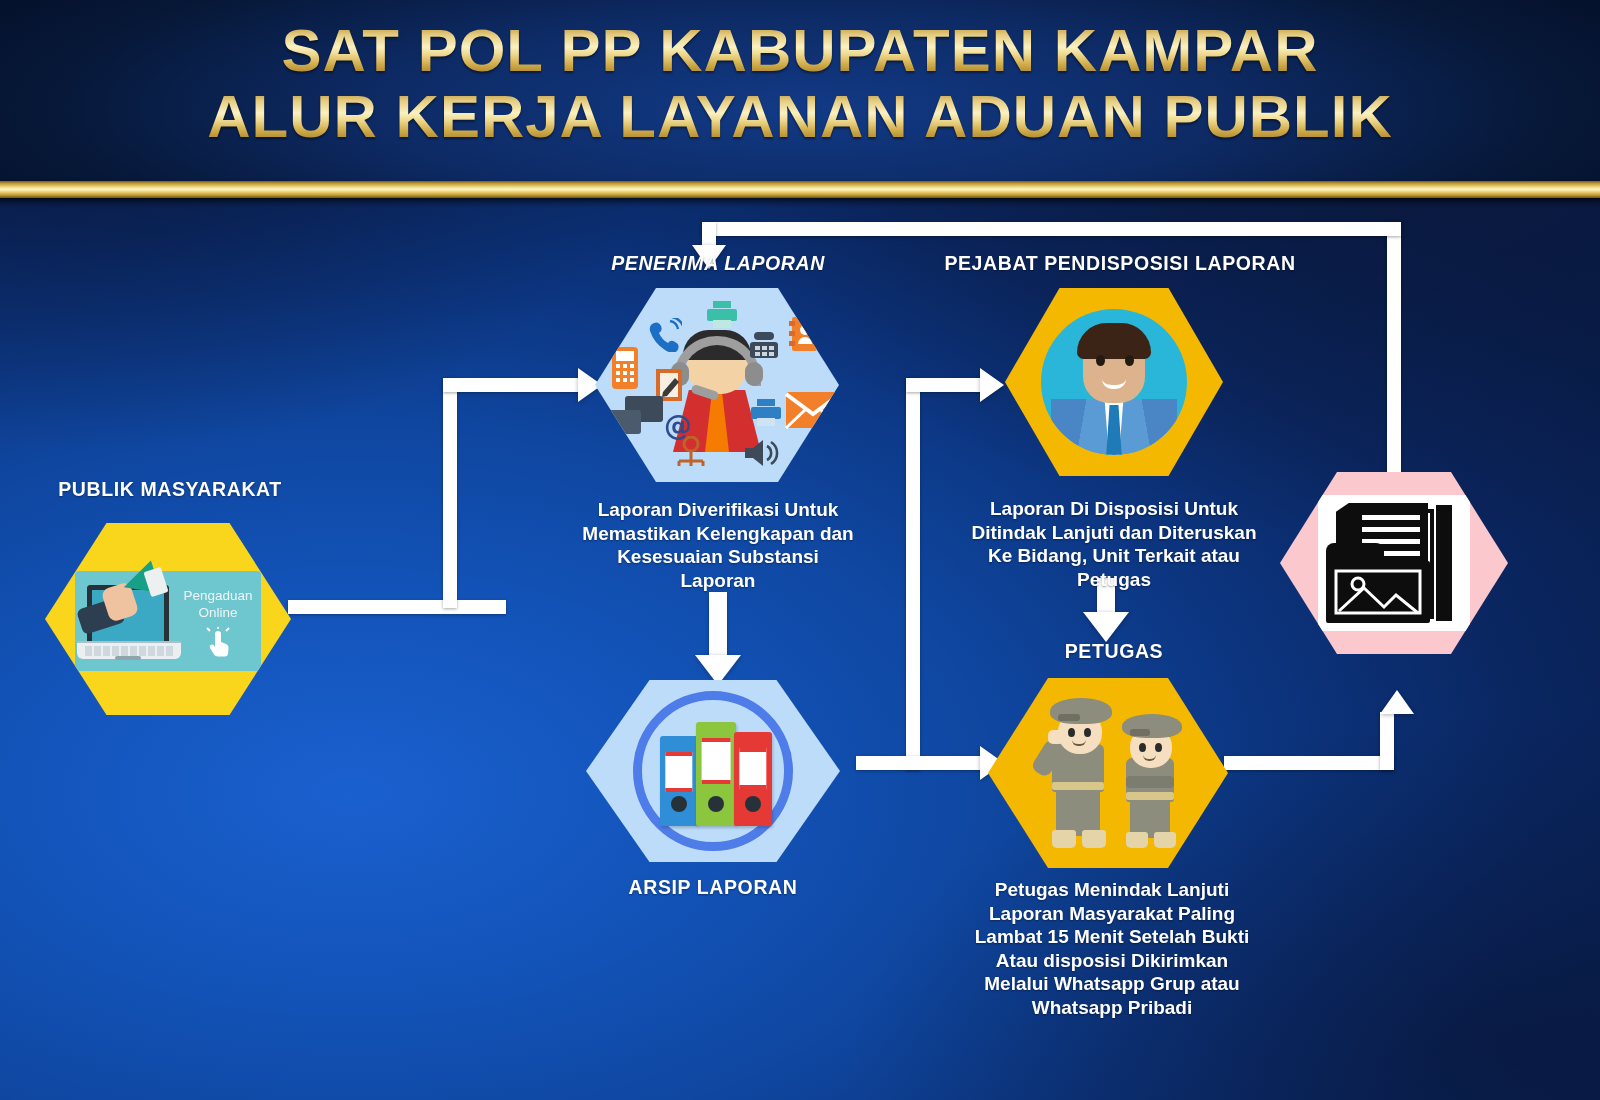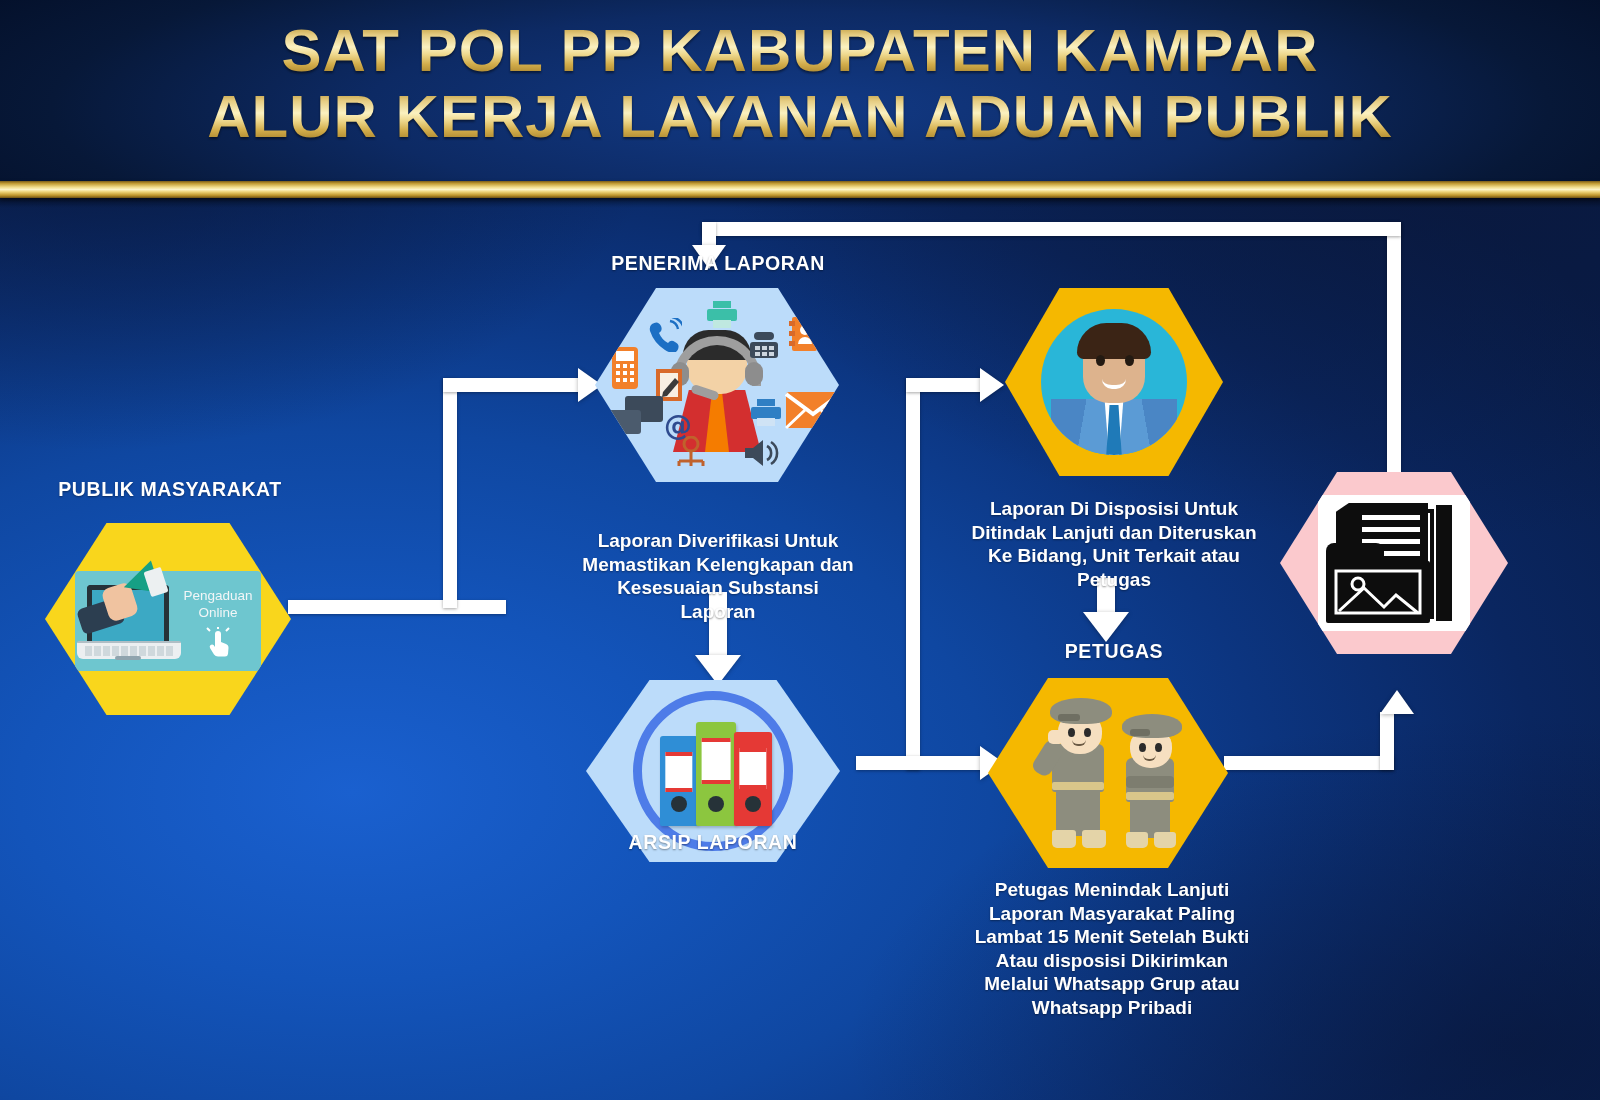--- a/index.html
+++ b/index.html
@@ -261,21 +261,21 @@
         </div>
         <svg class="tap-icon" viewBox="0 0 30 32">
           <path d="M12 20 L12 7 a3 3 0 0 1 6 0 L18 15 l5 2 a4 4 0 0 1 2.5 4 L25 27 a3 3 0 0 1 -3 2.6 L15 29.6 a5 5 0 0 1 -4 -2 L7 21 a2.4 2.4 0 0 1 3.6 -3 Z" fill="#fff"></path>
           <path d="M7 4 L4 1 M15 2 L15 -1 M23 4 L26 1" stroke="#fff" stroke-width="2" fill="none"></path>
         </svg>
       </div>
     </div>
   </div>
 
 
-  <div class="node-title" style="left:568px; top:252px; width:300px;">PENERIMA LAPORAN</div>
+  <div class="node-title" style="left:568px; top:252px; width:300px;font-style:italic;">PENERIMA LAPORAN</div>
 
   <div class="hex" style="left:595px; top:288px; width:244px; height:194px; background:#bcdcfa;">
     <div class="cc-wrap">
 
       <div class="cc-person">
         <div class="cc-body"></div>
         <div class="cc-shirt"></div>
         <div class="cc-head"></div>
         <div class="cc-hair"></div>
         <div class="cc-hs"></div>
@@ -356,42 +356,43 @@
         <path d="M2 10 h8 L20 2 v26 L10 20 H2 Z" fill="#3c4a5a"></path>
         <path d="M24 8 a8 8 0 0 1 0 14 M28 4 a13 13 0 0 1 0 22" stroke="#3c4a5a" stroke-width="2.6" fill="none"></path>
       </svg>
       <svg class="cc-ico" style="left:78px; top:148px;" width="36" height="34" viewBox="0 0 36 34">
         <circle cx="18" cy="8" r="7" fill="none" stroke="#c0622c" stroke-width="3"></circle>
         <path d="M18 15 v10 M6 25 h24 M6 25 v5 M18 25 v5 M30 25 v5" stroke="#c0622c" stroke-width="3" fill="none"></path>
       </svg>
     </div>
   </div>
 
-  <div class="caption" style="left:580px; top:498px; width:276px;margin-top:31px;">Laporan Diverifikasi Untuk Memastikan Kelengkapan dan Kesesuaian Substansi Laporan</div>
+  <div class="caption" style="left:580px; top:498px; width:276px;">Laporan Diverifikasi Untuk Memastikan Kelengkapan dan Kesesuaian Substansi Laporan</div>
 
   <div class="hex" style="left:586px; top:680px; width:254px; height:182px; background:#bcdcfa;">
     <div style="position:relative; width:254px; height:182px;">
       <div class="ring"></div>
       <div class="binder" style="left:74px; width:38px; height:90px; background:#2f8ed6;">
         <div class="lbl"></div>
         <div class="hole"></div>
       </div>
       <div class="binder" style="left:110px; width:40px; height:104px; background:#8cc63f;">
         <div class="lbl"></div>
         <div class="hole"></div>
       </div>
       <div class="binder" style="left:148px; width:38px; height:94px; background:#e53935;">
         <div class="lbl"></div>
         <div class="hole"></div>
       </div>
     </div>
   </div>
 
-  <div class="node-title" style="left:563px; top:831px; width:300px;">ARSIP LAPORAN</div>
-
+  <div class="node-title" style="left:563px; top:876px; width:300px;">ARSIP LAPORAN</div>
+
+  <div class="node-title" style="left:930px; top:252px; width:380px;">PEJABAT PENDISPOSISI LAPORAN</div>
 
   <div class="hex" style="left:1005px; top:288px; width:218px; height:188px; background:#f5b800;">
     <div style="position:relative; width:218px; height:188px;">
       <div class="of-circle">
         <div class="of-jacket"></div>
         <div class="of-jacket-d"></div>
         <div class="of-shirt"></div>
         <div class="of-tie"></div>
         <div class="of-head"></div>
         <div class="of-hair"></div>

